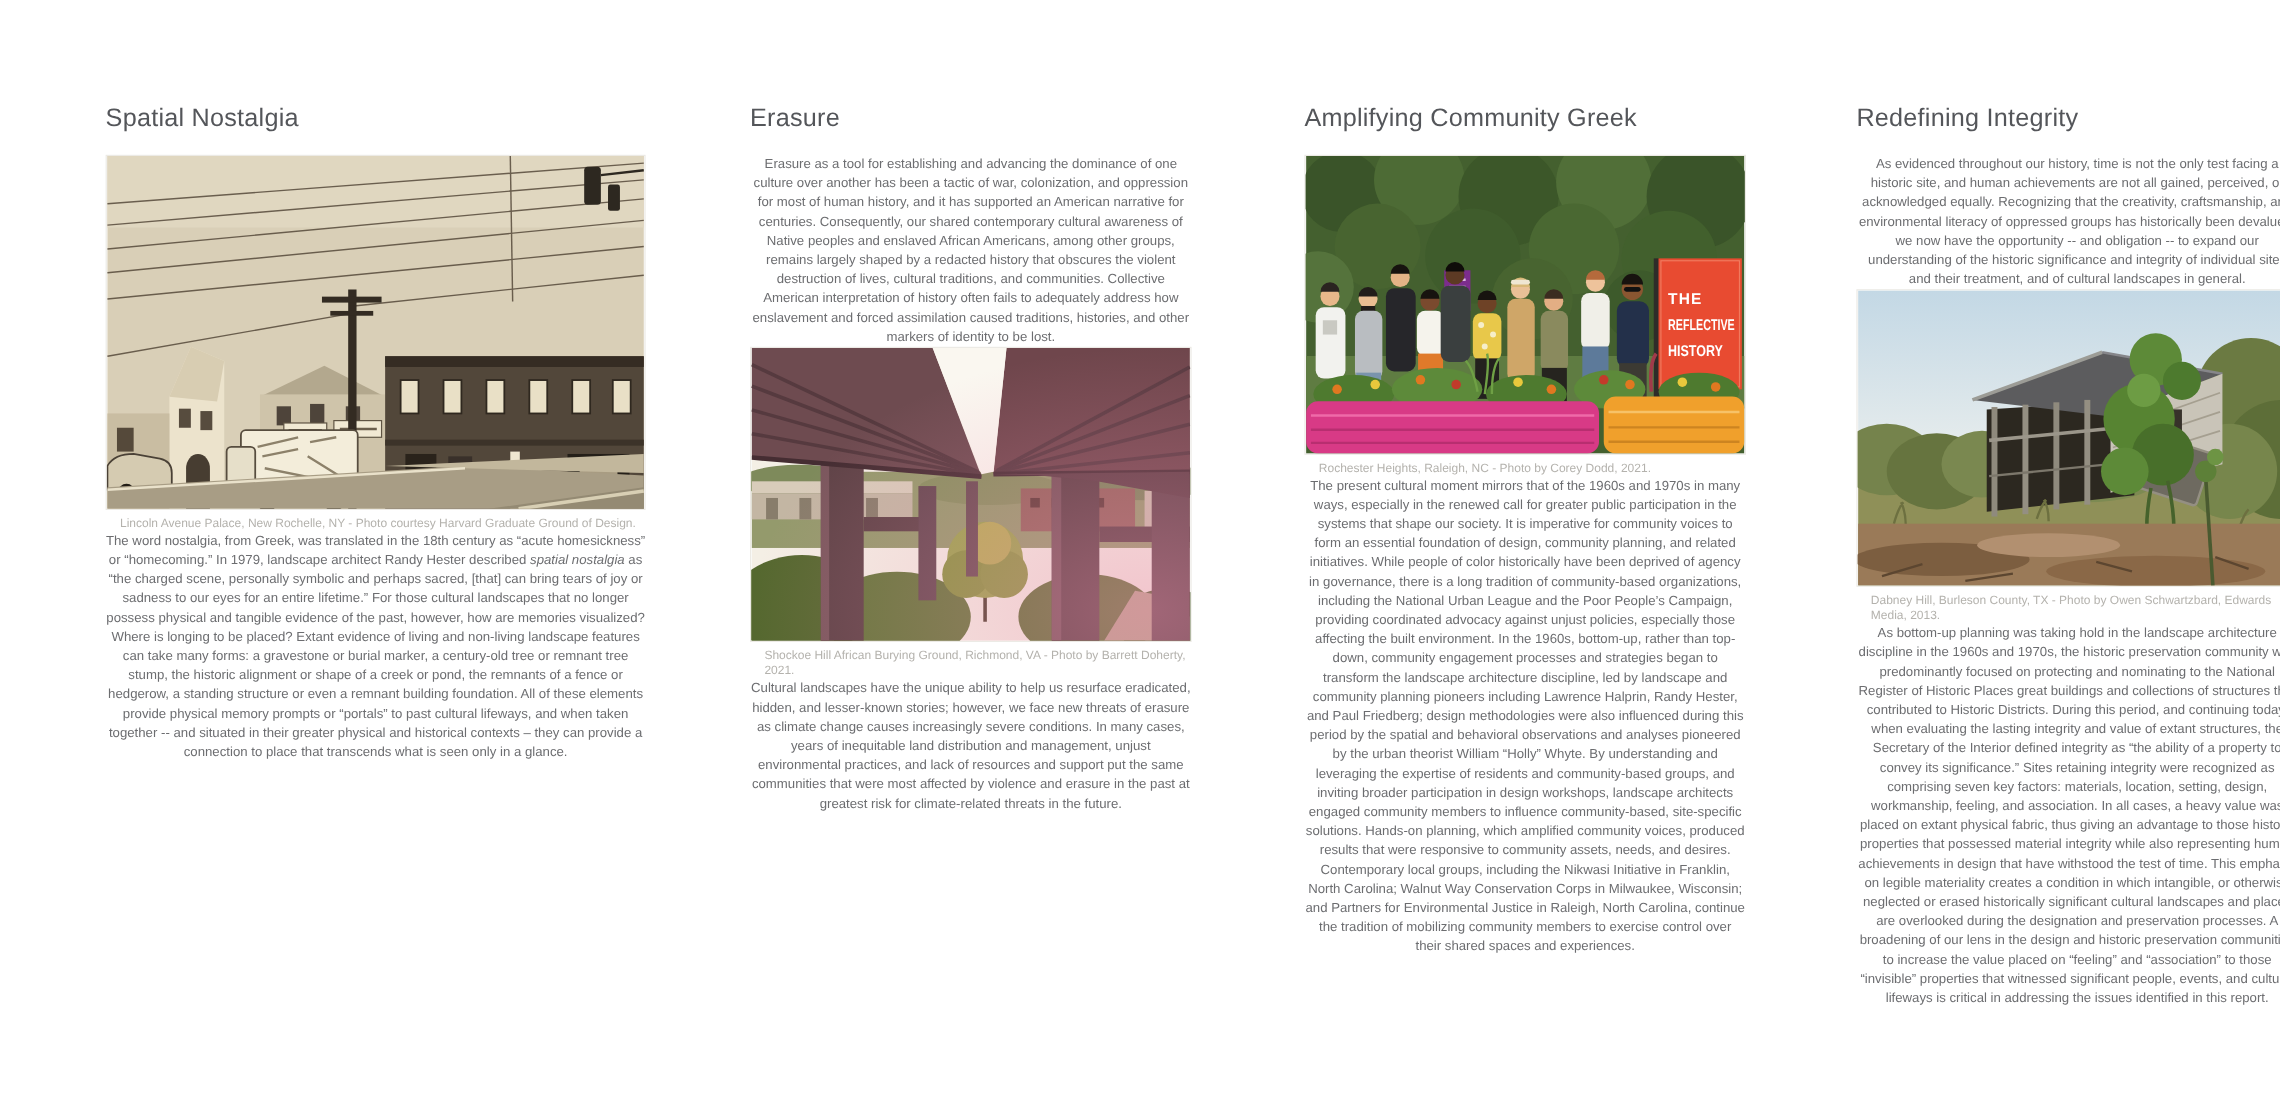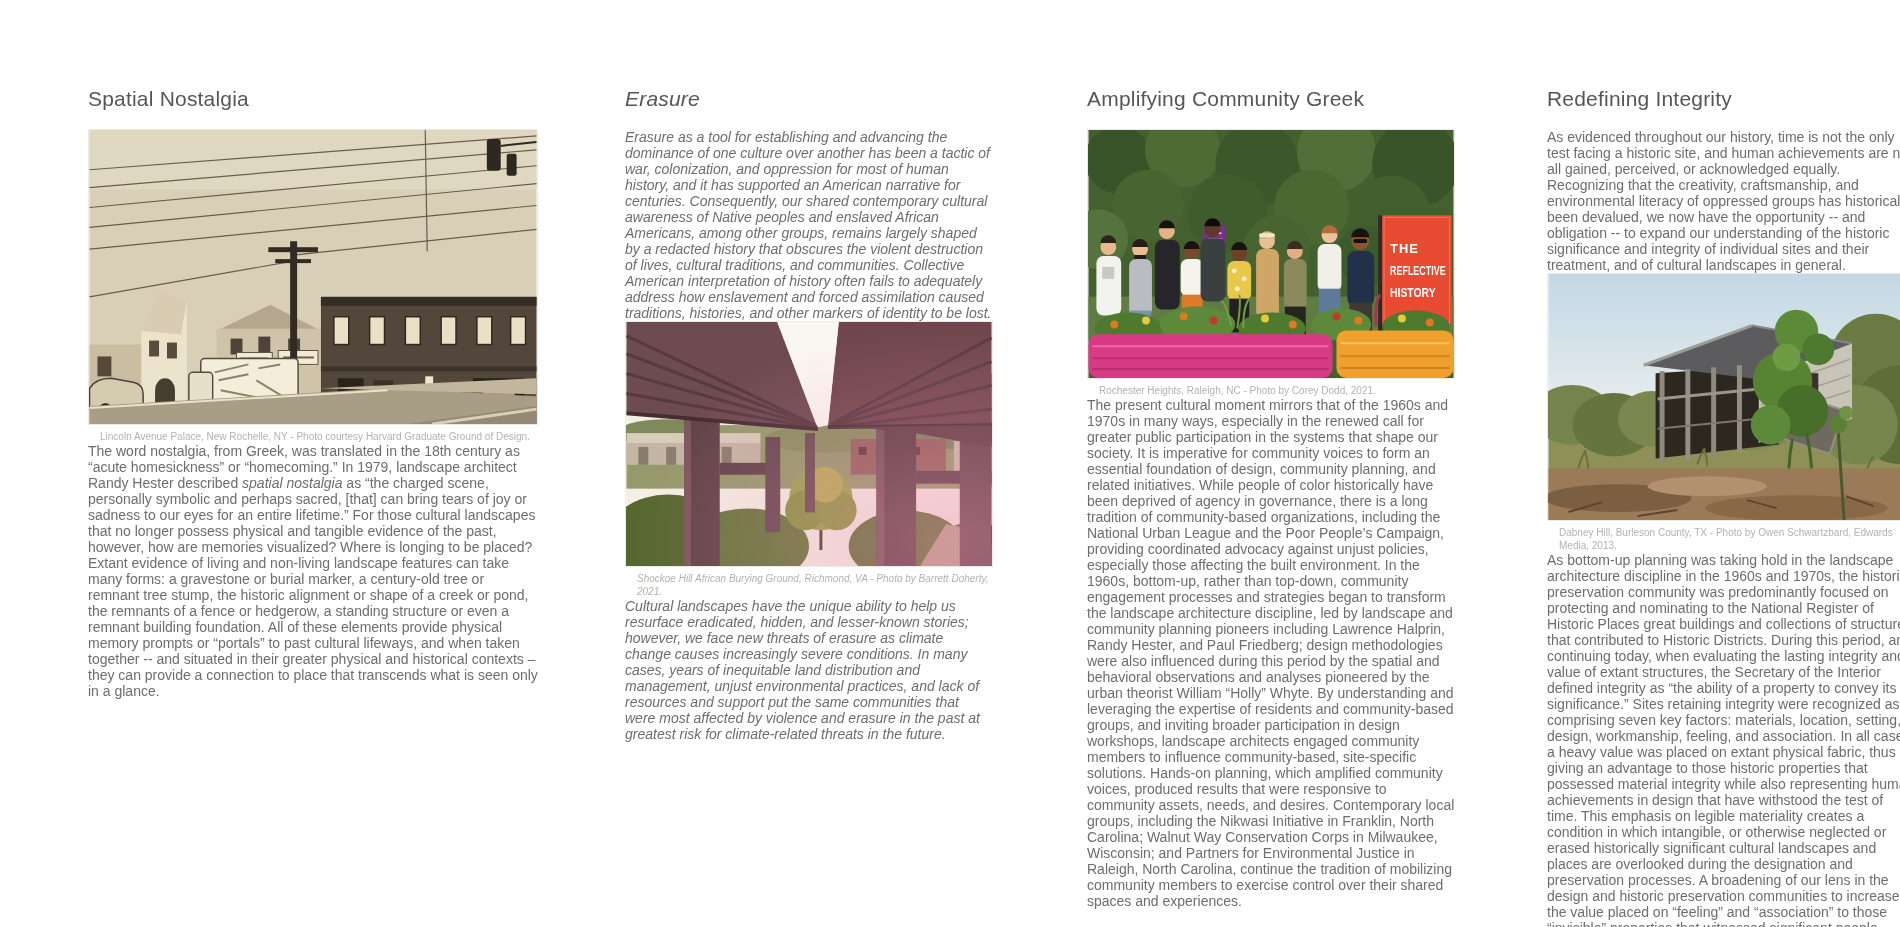--- a/index.html
+++ b/index.html
@@ -4,30 +4,30 @@
 <style>
   * { box-sizing: border-box; }
   html,body { margin:0; padding:0; }
   body {
     width:1900px; height:927px; background:#ffffff; overflow:hidden;
     font-family:"Liberation Sans", sans-serif;
   }
   .page { display:flex; align-items:flex-start; padding:86px 0 0 88px;gap:37px; }
   .col { flex:0 0 auto; }
   .col-1 { width:450px; margin-right:50px; }
-  .col-2 { width:368px; margin-right:57px;font-style:italic; }
+  .col-2 { width:368px; margin-right:57px; }
   .col-3 { width:368px; margin-right:55px; }
   .col-4 { width:368px; }
   h2.heading {
     margin:0 0 17px 0; font-size:21px; line-height:26px;
     font-weight:400; color:#54565a; letter-spacing:0.2px;
   }
   p.body {
-    margin:0; font-size:14px; line-height:16px; color:#6c6d70;
-    text-align:left;
+    margin:0; font-size:11px; line-height:16px; color:#6c6d70;
+    text-align:center;
   }
   p.body em { font-style:italic; }
   .mt { margin-top:13px; }
   .mb { margin-bottom:16px; }
   figure { margin:0; }
   figure svg { display:block; }
   figcaption.caption {
     margin:5px 0 0 0; font-size:10px; line-height:13px; color:#b4b2ad;padding-left:12px;
   }
   .photo-frame { border:1px solid #eceae5; }

